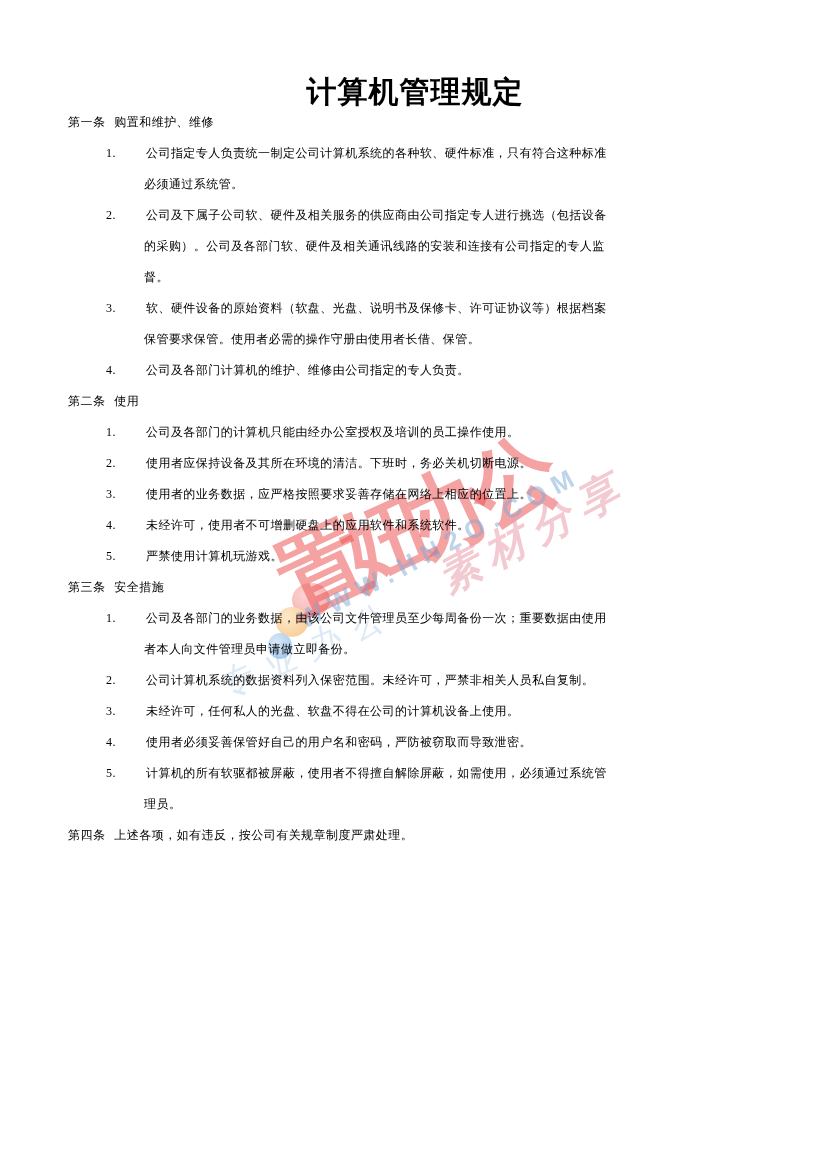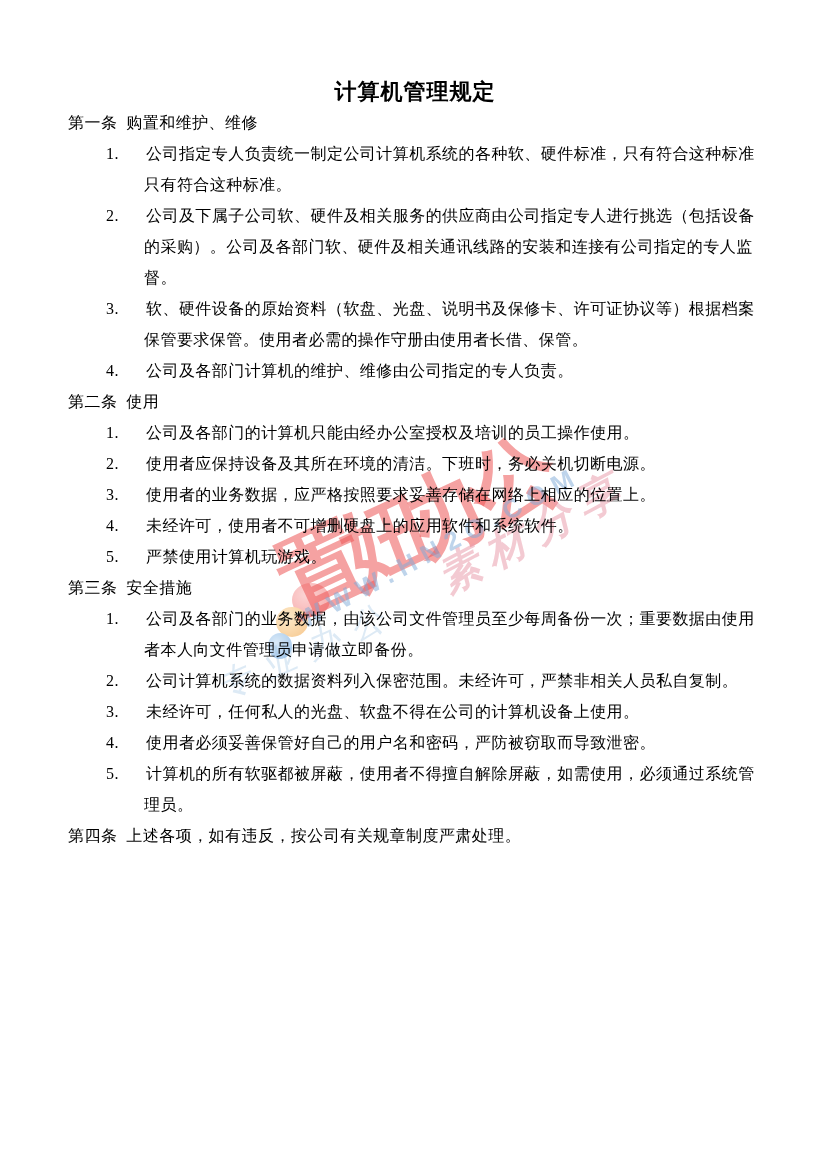--- a/index.html
+++ b/index.html
@@ -47,26 +47,26 @@
   .wm-icon .blob-blue   { width:24px; height:26px; left:0;   top:50px;
     background:radial-gradient(circle at 35% 35%, #bcd9f2, #4a90d9); }
 
   
   .doc {
     position:absolute; left:68px; top:76px; width:694px; z-index:1;
     color:#000;
   }
   .title {
     height:31px; line-height:31px; text-align:center;
-    font-size:22px; font-weight:700; letter-spacing:1px;
+    font-size:30px; font-weight:700; letter-spacing:1px;
     white-space:nowrap;
   }
   .line {
     position:relative; height:31px; line-height:31px;
-    font-size:16px; letter-spacing:0.45px; white-space:nowrap;
+    font-size:12px; letter-spacing:0.45px; white-space:nowrap;
   }
   .art-title { margin-left:9px; }
   .num  { position:absolute; left:38px; }
   .itxt { margin-left:78px; display:inline-block; }
   .itxt.wide { }
   .cont { padding-left:76px; }
 </style>
 </head>
 <body>
 
@@ -82,21 +82,21 @@
     <div class="wm-url" style="color: rgba(125, 170, 215, 0.5);">WWW.HN2O.COM</div>
     <div class="wm-script" style="color: rgba(233, 158, 173, 0.55);">素材分享</div>
     <div class="wm-script2" style="color: rgba(150, 190, 225, 0.32);">专业办公</div>
   </div>
 
   <div class="doc">
     <div class="title">计算机管理规定</div>
     <div id="doc-lines">
         <div class="line heading"><span class="art-no">第一条</span><span class="art-title">购置和维护、维修</span></div>
         <div class="line first"><span class="num">1.</span><span class="itxt wide">公司指定专人负责统一制定公司计算机系统的各种软、硬件标准，只有符合这种标准</span></div>
-        <div class="line cont">只有符合这种标准。</div>
+        <div class="line cont">必须通过系统管。</div>
         <div class="line first"><span class="num">2.</span><span class="itxt wide">公司及下属子公司软、硬件及相关服务的供应商由公司指定专人进行挑选（包括设备</span></div>
         <div class="line cont">的采购）。公司及各部门软、硬件及相关通讯线路的安装和连接有公司指定的专人监</div>
         <div class="line cont">督。</div>
         <div class="line first"><span class="num">3.</span><span class="itxt wide">软、硬件设备的原始资料（软盘、光盘、说明书及保修卡、许可证协议等）根据档案</span></div>
         <div class="line cont">保管要求保管。使用者必需的操作守册由使用者长借、保管。</div>
         <div class="line first"><span class="num">4.</span><span class="itxt">公司及各部门计算机的维护、维修由公司指定的专人负责。</span></div>
         <div class="line heading"><span class="art-no">第二条</span><span class="art-title">使用</span></div>
         <div class="line first"><span class="num">1.</span><span class="itxt">公司及各部门的计算机只能由经办公室授权及培训的员工操作使用。</span></div>
         <div class="line first"><span class="num">2.</span><span class="itxt">使用者应保持设备及其所在环境的清洁。下班时，务必关机切断电源。</span></div>
         <div class="line first"><span class="num">3.</span><span class="itxt">使用者的业务数据，应严格按照要求妥善存储在网络上相应的位置上。</span></div>

